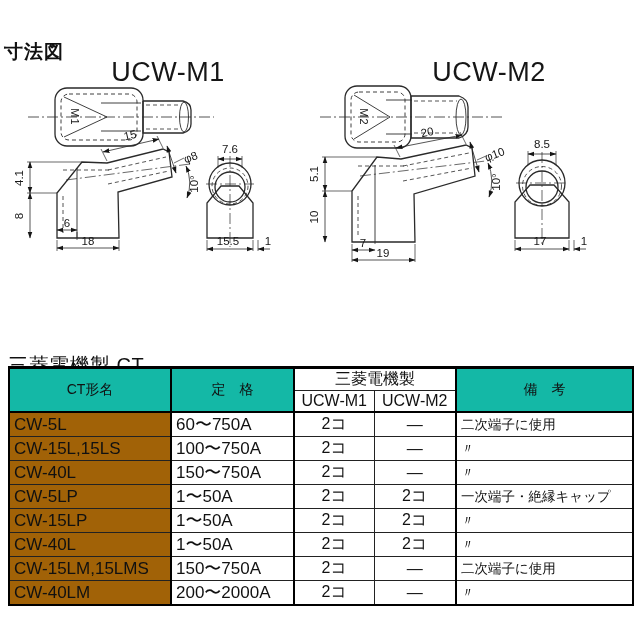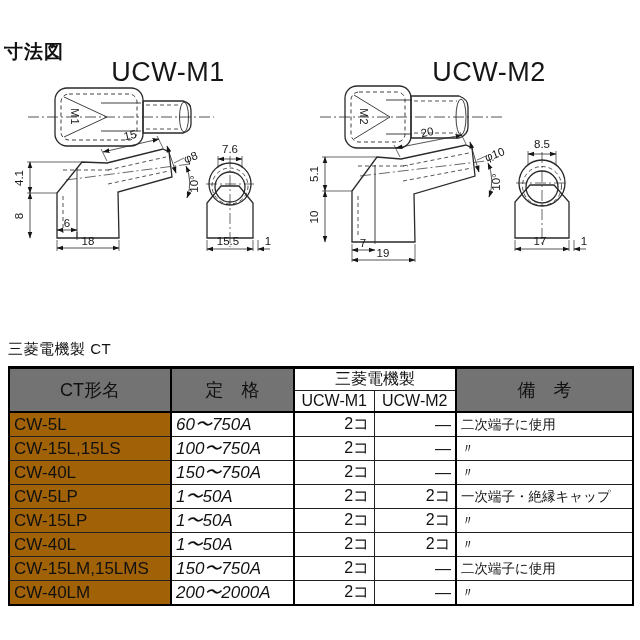--- a/index.html
+++ b/index.html
@@ -1,34 +1,34 @@
 <!DOCTYPE html>
 <html><head>
 <meta charset="utf-8">
 <style>
   html,body{margin:0;padding:0;background:#fff;}
   body{width:640px;height:640px;position:relative;font-family:"Liberation Sans",sans-serif;color:#111;overflow:hidden;}
   .abs{position:absolute;}
   .page-title{left:4px;top:12px;font-size:19px;font-weight:bold;letter-spacing:1px;margin-top:27px;}
-  .section-title{left:8px;top:340px;font-size:15px;font-weight:500;letter-spacing:.5px;}
+  .section-title{left:8px;top:352px;font-size:20px;font-weight:500;letter-spacing:.5px;}
   svg text{font-family:"Liberation Sans",sans-serif;fill:#161616;}
   .cap-name{font-size:27px;letter-spacing:.5px;}
   .dim{font-size:11.5px;}
   .mark{font-size:11px;letter-spacing:1px;}
   
   .ct-table{left:8px;top:366px;}
   table{border-collapse:collapse;table-layout:fixed;width:624px;font-size:17px;}
   th,td{border:1px solid #222;padding:0 4px;overflow:hidden;white-space:nowrap;}
   table{border:2px solid #000;border-top:3px solid #000;border-bottom:2.5px solid #000;}
-  th{background:#737373;font-weight:400;font-size:18px;height:22px;}
+  th{background:#14b8a6;font-weight:400;font-size:14px;height:22px;}
   th.sub{background:#fff;font-size:16px;height:20px;}
   td{height:22.5px;background:#fff;}
   td.model{background:#a16207;text-align:left;font-size:17px;}
-  td.rating{text-align:left;font-size:17px;font-style:italic;}
-  td.qty{text-align:right;font-size:16px;}
+  td.rating{text-align:left;font-size:17px;}
+  td.qty{text-align:center;font-size:16px;}
   td.remarks{text-align:left;font-size:13.5px;}
   .b2l{border-left:2px solid #000;}
   .b2b{border-bottom:2px solid #000;}
 </style>
 </head>
 <body>
 
 <div class="abs page-title">寸法図</div>
 
 <svg class="abs" style="left:0;top:0" width="640" height="310" viewBox="0 0 640 310">

